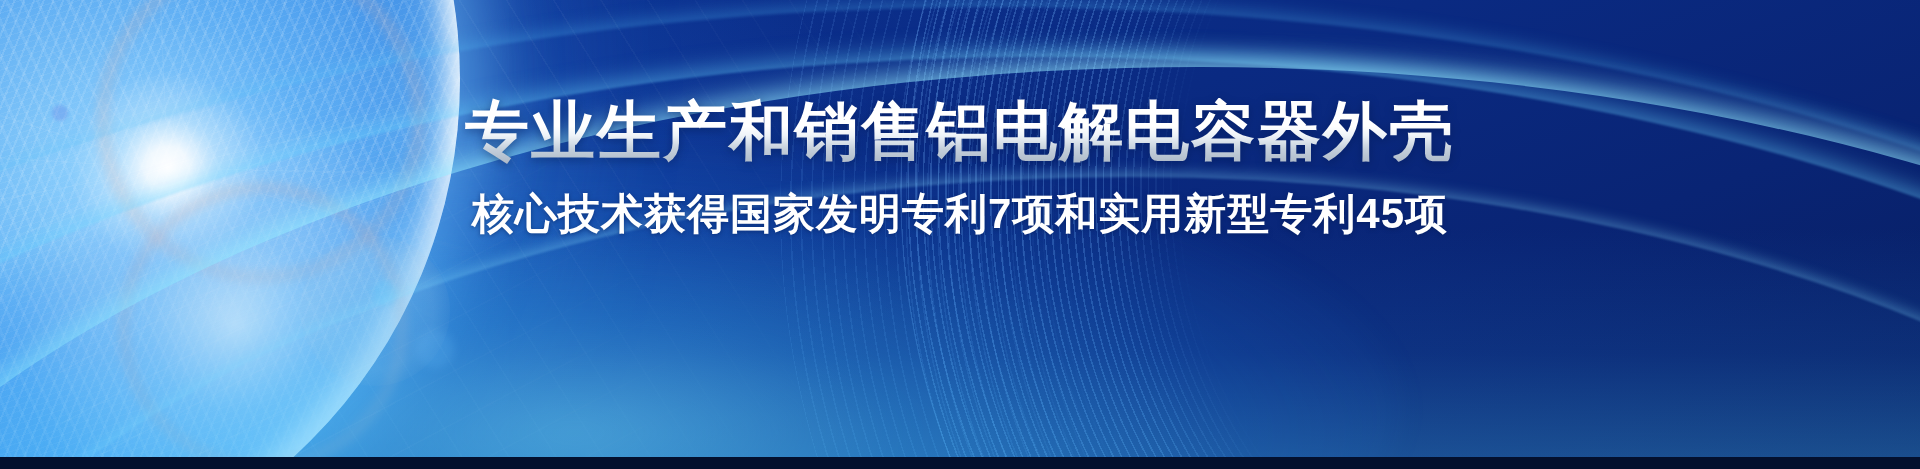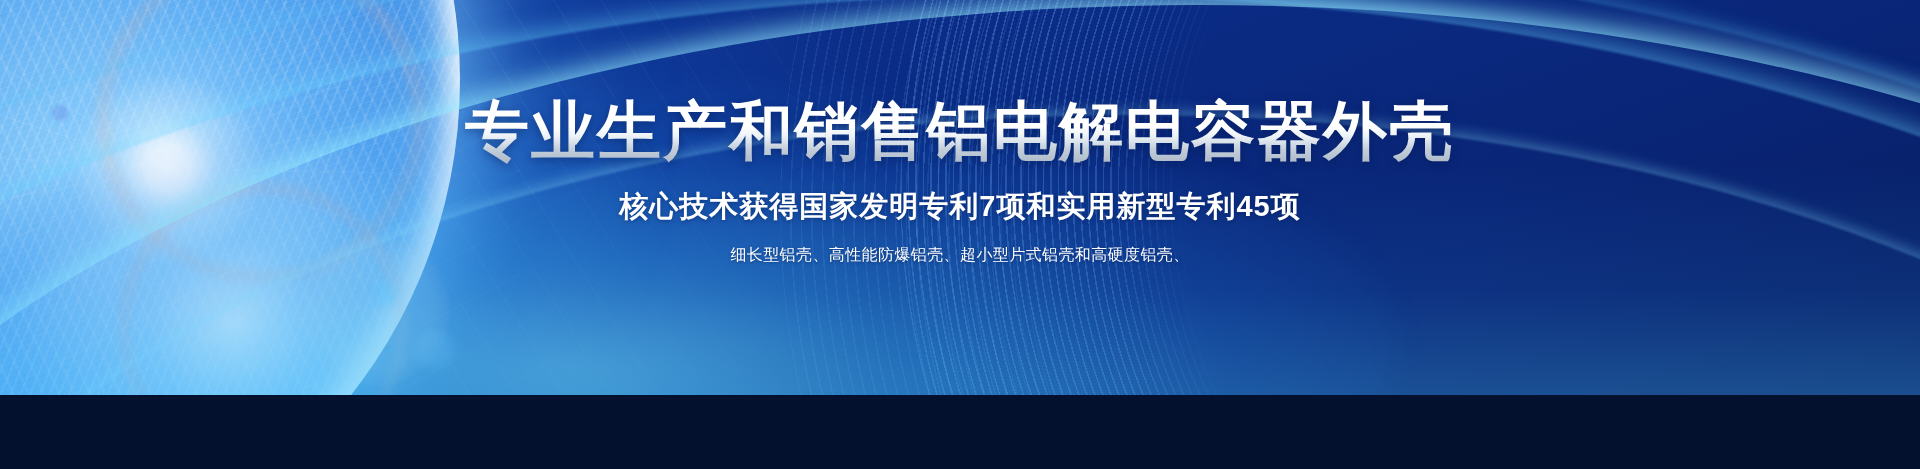--- a/index.html
+++ b/index.html
@@ -2,21 +2,21 @@
 <html><head>
 <meta charset="utf-8">
 <title>Banner</title>
 <style>
   * { margin:0; padding:0; box-sizing:border-box; }
   html,body { background:#03102e; }
 
   .banner {
     position: relative;
     width: 1920px;
-    height: 395px;
+    height: 457px;
     overflow: hidden;
     font-family: "Liberation Sans", "DejaVu Sans", sans-serif;
     background:
       radial-gradient(ellipse 900px 520px at 14% 48%, rgba(60,150,235,0.55) 0%, rgba(30,95,200,0.25) 45%, rgba(10,40,120,0) 72%),
       linear-gradient(160deg, #0c3697 0%, #0b2f8c 22%, #0a2a82 45%, #092474 70%, #071d5e 100%);
   }
 
   
   .arcs {
     position:absolute;
@@ -224,21 +224,21 @@
     -webkit-background-clip:text;
     background-clip:text;
     color:transparent;
     -webkit-text-fill-color:transparent;
     text-shadow: none;
     filter: drop-shadow(0 2px 5px rgba(0,20,70,0.45));
     white-space:nowrap;
   }
   .subhead {
     margin-top:24px;
-    font-size:29px;
+    font-size:42px;
     line-height:1.2;
     font-weight:bold;
     color:#ffffff;
     letter-spacing:1px;
     text-shadow: 0 1px 4px rgba(0,25,80,0.5);
     white-space:nowrap;
   }
   .desc {
     margin-top:18px;
     font-size:16px;
@@ -281,17 +281,16 @@
   <div class="swoosh swoosh-1"></div>
   <div class="streaks-low"></div>
   <div class="bottom-haze"></div>
 
   <div class="content">
     <h1 class="headline">专业生产和销售铝电解电容器外壳</h1>
 
     <h2 class="subhead">核心技术获得国家发明专利7项和实用新型专利45项</h2>
 
     <div class="desc">
-      <span class="desc-line">细长型铝壳、高性能防爆铝壳、超小型片式铝壳和高硬度铝壳、</span>
     </div>
   </div>
 
 </div>
 
 </body></html>

